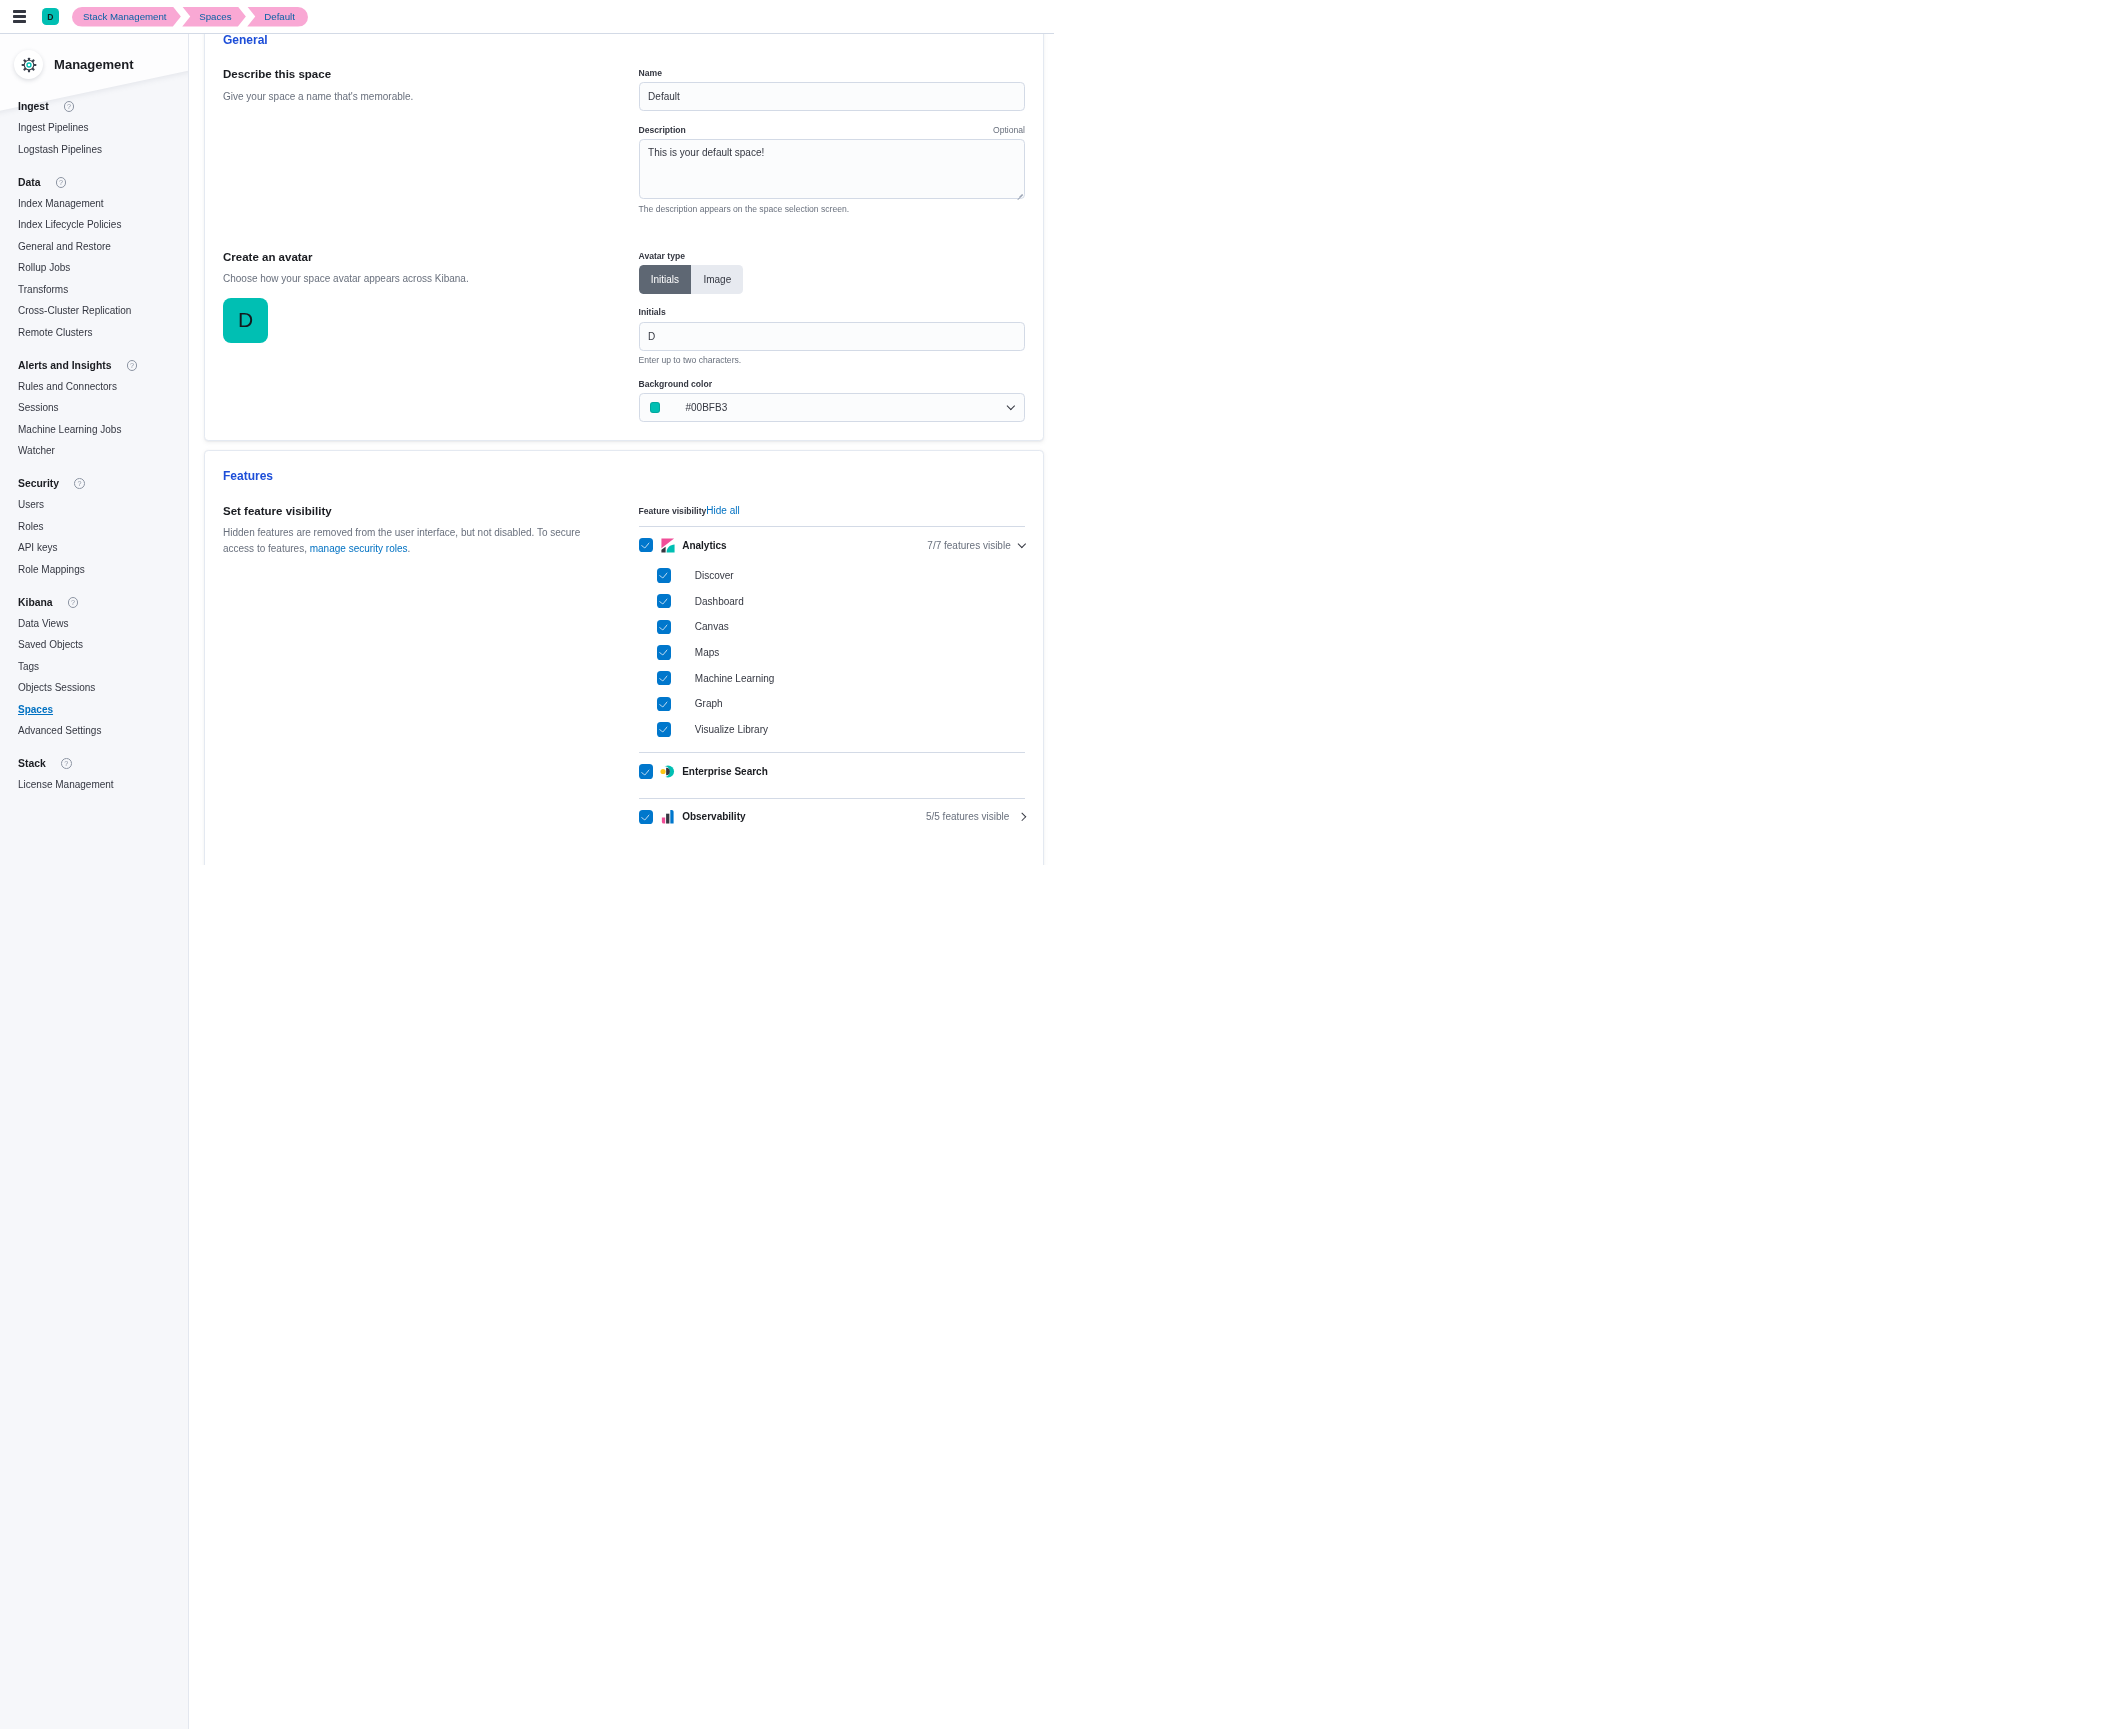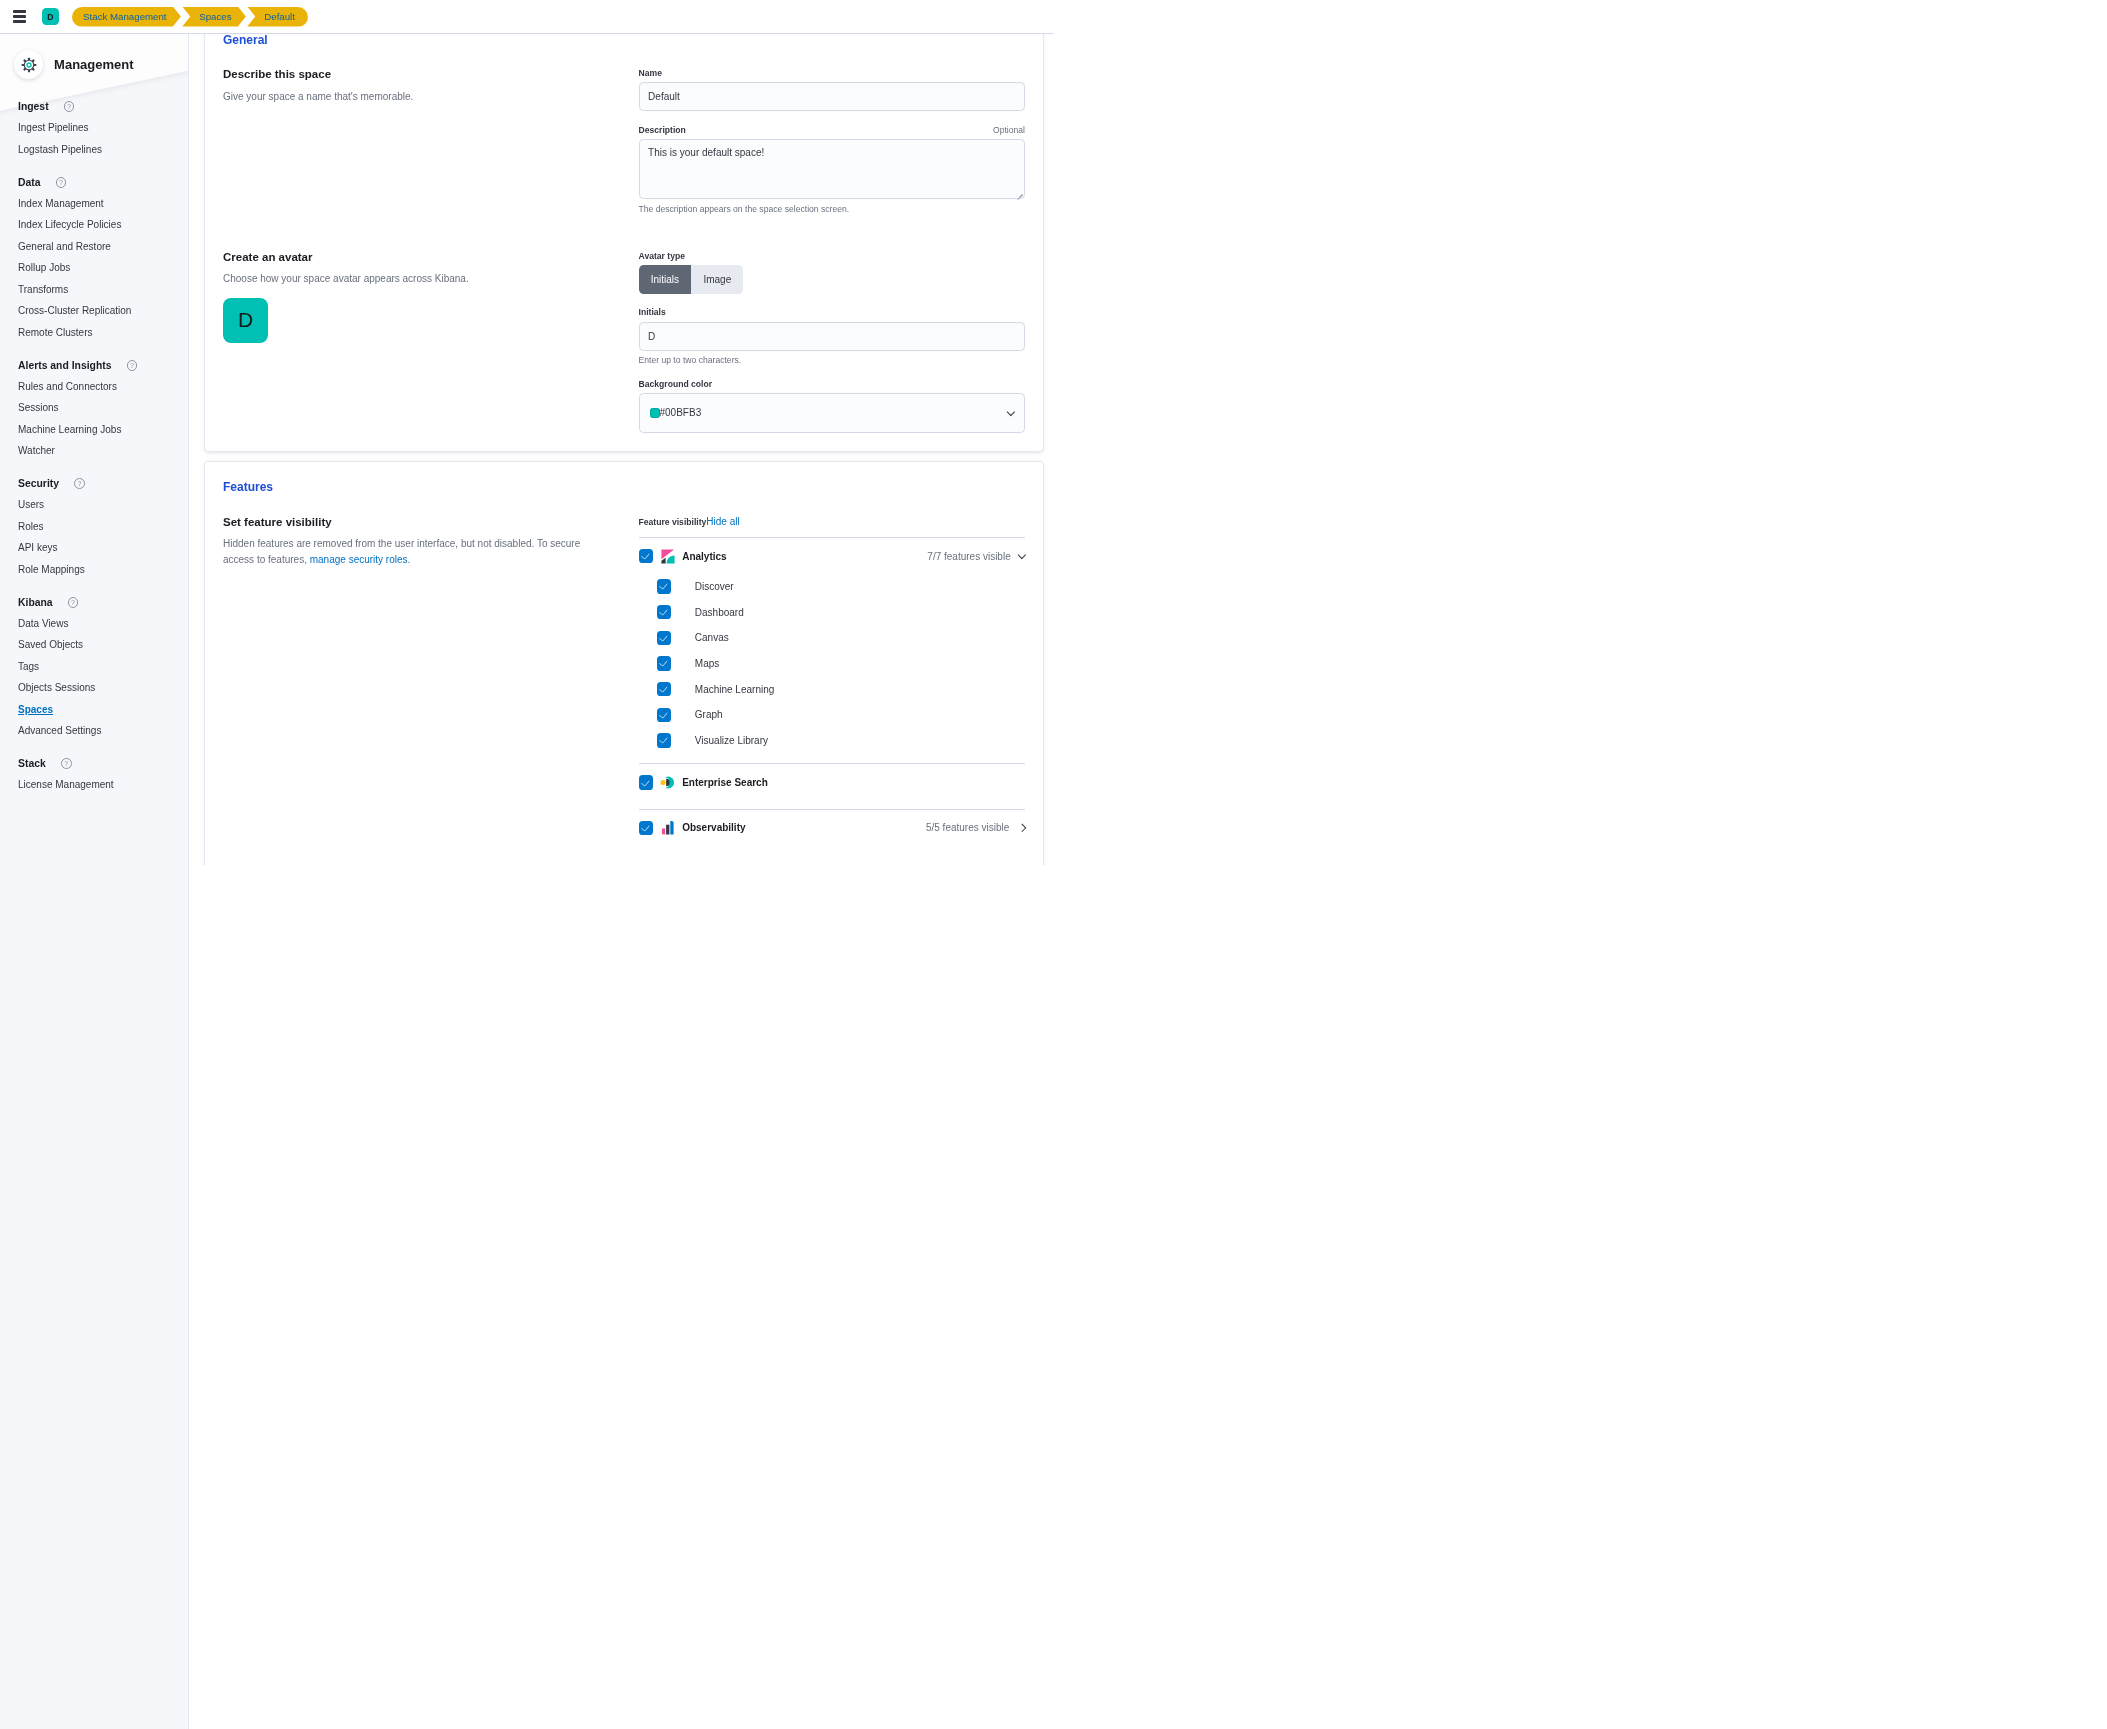--- a/index.html
+++ b/index.html
@@ -19,21 +19,21 @@
   .hamburger { width:17px; height:17px; border:none; background:transparent; cursor:pointer;
     display:flex; flex-direction:column; justify-content:center; gap:2.9px; padding:2.2px; }
   .hamburger span { display:block; height:2.2px; width:13px; background:#343741; border-radius:0.7px; }
   .tb-avatar {
     width:16.5px; height:16.5px; border-radius:4.3px; background:#00BFB3; color:#14211f;
     font-size:8.6px; font-weight:700; display:flex; align-items:center; justify-content:center;
     margin-left:14.3px; cursor:pointer;
   }
   .crumbs { display:flex; align-items:center; margin-left:13px; }
   .crumb {
-    height:20px; display:flex; align-items:center; background:#eab308; color:#0961a5;
+    height:20px; display:flex; align-items:center; background:#f9a8d4; color:#0961a5;
     font-size:9.7px; font-weight:500; cursor:pointer; margin-right:1.4px; white-space:nowrap;
   }
   .crumb.first { border-radius:10px 0 0 10px; padding:0 14.3px 0 11.5px;
     clip-path:polygon(0 0, calc(100% - 8px) 0, 100% 50%, calc(100% - 8px) 100%, 0 100%); }
   .crumb.mid { padding:0 14.3px 0 17px;
     clip-path:polygon(0 0, calc(100% - 8px) 0, 100% 50%, calc(100% - 8px) 100%, 0 100%, 8px 50%); }
   .crumb.last { border-radius:0 10px 10px 0; padding:0 13px 0 17px;
     clip-path:polygon(0 0, 100% 0, 100% 100%, 0 100%, 8px 50%); }
 
   
@@ -94,21 +94,21 @@
   .help { margin-top:4.3px; font-size:8.6px; color:#69707D; }
 
   .avatar-big { width:45px; height:45px; border-radius:8px; background:#00BFB3; color:#15181d;
     font-size:21px; font-weight:500; display:flex; align-items:center; justify-content:center; margin-top:10.8px; }
 
   .btn-group { display:inline-flex; background:#e7eaf0; border-radius:4.3px; overflow:hidden; }
   .btn-group .btn { height:29px; padding:0 12.2px; display:flex; align-items:center; font-size:10px;
     color:#343741; cursor:pointer; border:none; background:transparent; font-family:inherit; }
   .btn-group .btn.selected { background:#5e6773; color:#fff; border-radius:4.3px 0 0 4.3px; }
 
-  .color-select { height:40px; display:flex; align-items:center; gap:0; padding:0 10px; cursor:pointer; }
+  .color-select { height:29px; display:flex; align-items:center; gap:26px; padding:0 10px; cursor:pointer; }
   .swatch { width:10px; height:10.8px; border-radius:2.9px; border:0.7px solid rgba(0,0,0,.12); }
   .chev { display:inline-block; width:5.7px; height:5.7px; border-right:1.4px solid #343741;
     border-bottom:1.4px solid #343741; transform:rotate(45deg); margin-top:-2.9px; }
   .chev.right { transform:rotate(-45deg); margin:0 0 0 1.4px; }
   .ml-auto { margin-left:auto; }
 
   
   .fv-head { display:flex; align-items:baseline; }
   .fv-label { font-size:8.6px; font-weight:700; color:#343741; }
   .hide-all { font-size:10px; color:#0071c2; font-weight:500; cursor:pointer; text-decoration:none; }

